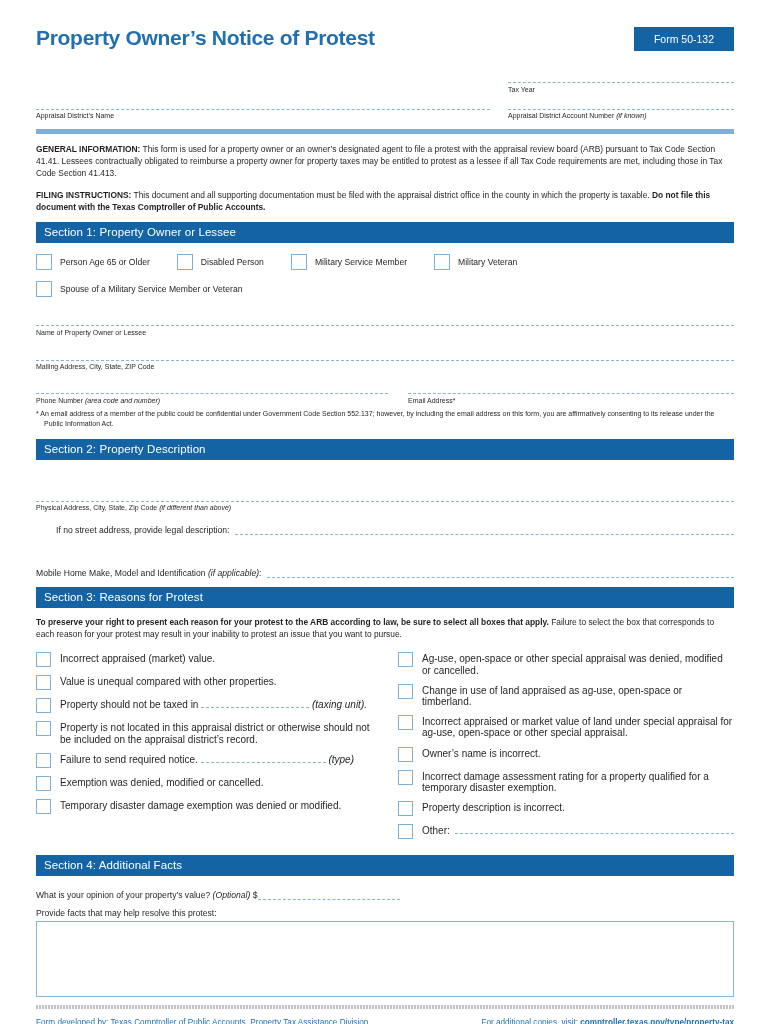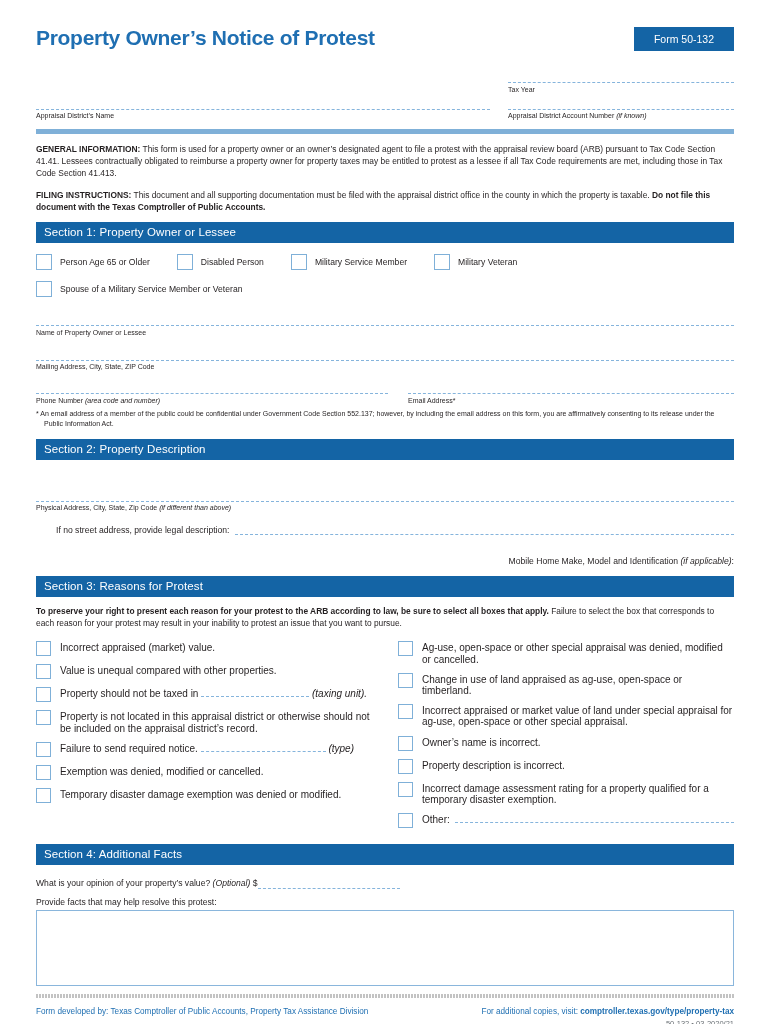--- a/index.html
+++ b/index.html
@@ -61,21 +61,21 @@
   .s3-cols { display:flex; gap:26px; margin-top:11px; }
   .s3-col { flex:1; }
   .s3-item { display:flex; align-items:flex-start; gap:9px; margin-bottom:7px; }
   .s3-item .cb { width:15px; height:15px; margin-top:1px; }
   .s3-item .cb-label { font-size:10px; line-height:11.2px; padding-top:2px; flex:1; }
   .wline { display:inline-block; height:8px; border-bottom:1px dashed #85b4dc; vertical-align:baseline; }
   .w108 { width:108px; } .w125 { width:125px; } .w142 { width:142px; }
   .wgrow { flex:1; margin-left:5px; height:9px; border-bottom:1px dashed #85b4dc; }
 
   
-  .opinion-row { display:flex; align-items:flex-start; font-size:8.6px; margin-top:13px; }
+  .opinion-row { display:flex; align-items:center; font-size:8.6px; margin-top:13px; }
   .facts-label { font-size:8.6px; margin-top:8px; }
   .facts-box { margin-top:3px; height:76px; border:1px solid #8ab6dc; background:#fff; }
 
   
   .gray-bar { height:4px; margin-top:8px;
               background-image:repeating-linear-gradient(90deg,#c3c3c3 0 2px,#ffffff 2px 3px); }
   .footer { display:flex; justify-content:space-between; margin-top:9px; }
   .footer-left { font-size:8.2px; color:#1f6fb2; }
   .footer-right { text-align:right; font-size:8.2px; color:#1f6fb2; }
   .footer-right b { font-weight:bold; }
@@ -172,21 +172,21 @@
   <div class="field" style="margin-top:30px;">
     <div class="line"></div>
     <div class="flabel"><span>Physical Address, City, State, Zip Code </span><span class="it">(if different than above)</span></div>
   </div>
 
   <div class="inline-field" style="margin-top:13px;padding-left:20px;">
     <span class="lbl">If no street address, provide legal description:</span>
     <span class="grow"></span>
   </div>
 
-  <div class="inline-field" style="margin-top:21px;flex-direction:column;">
+  <div class="inline-field" style="margin-top:32px;">
     <span class="lbl"><span>Mobile Home Make, Model and Identification </span><span class="it">(if applicable)</span><span>:</span></span>
     <span class="grow"></span>
   </div>
 
   <div class="sec-header">Section 3: Reasons for Protest</div>
 
   <div class="s3-intro"><b>To preserve your right to present each reason for your protest to the ARB according to law, be sure to select all boxes that apply.</b><span> Failure to select the box that corresponds to each reason for your protest may result in your inability to protest an issue that you want to pursue.</span></div>
 
   <div class="s3-cols">
     <div class="s3-col">
@@ -244,26 +244,26 @@
         <span class="cb-label">Incorrect appraised or market value of land under special appraisal for ag-use, open-space or other special appraisal.</span>
       </div>
 
       <div class="s3-item">
         <span class="cb"></span>
         <span class="cb-label">Owner’s name is incorrect.</span>
       </div>
 
       <div class="s3-item">
         <span class="cb"></span>
+        <span class="cb-label">Incorrect damage assessment rating for a property qualified for a temporary disaster exemption.</span>
+      </div>
+
+      <div class="s3-item">
+        <span class="cb"></span>
         <span class="cb-label">Property description is incorrect.</span>
-      </div>
-
-      <div class="s3-item">
-        <span class="cb"></span>
-        <span class="cb-label">Incorrect damage assessment rating for a property qualified for a temporary disaster exemption.</span>
       </div>
 
       <div class="s3-item">
         <span class="cb"></span>
         <span class="cb-label" style="display:flex;">
             <span>Other:</span>
             <span class="wgrow"></span>
           </span>
       </div>
 

